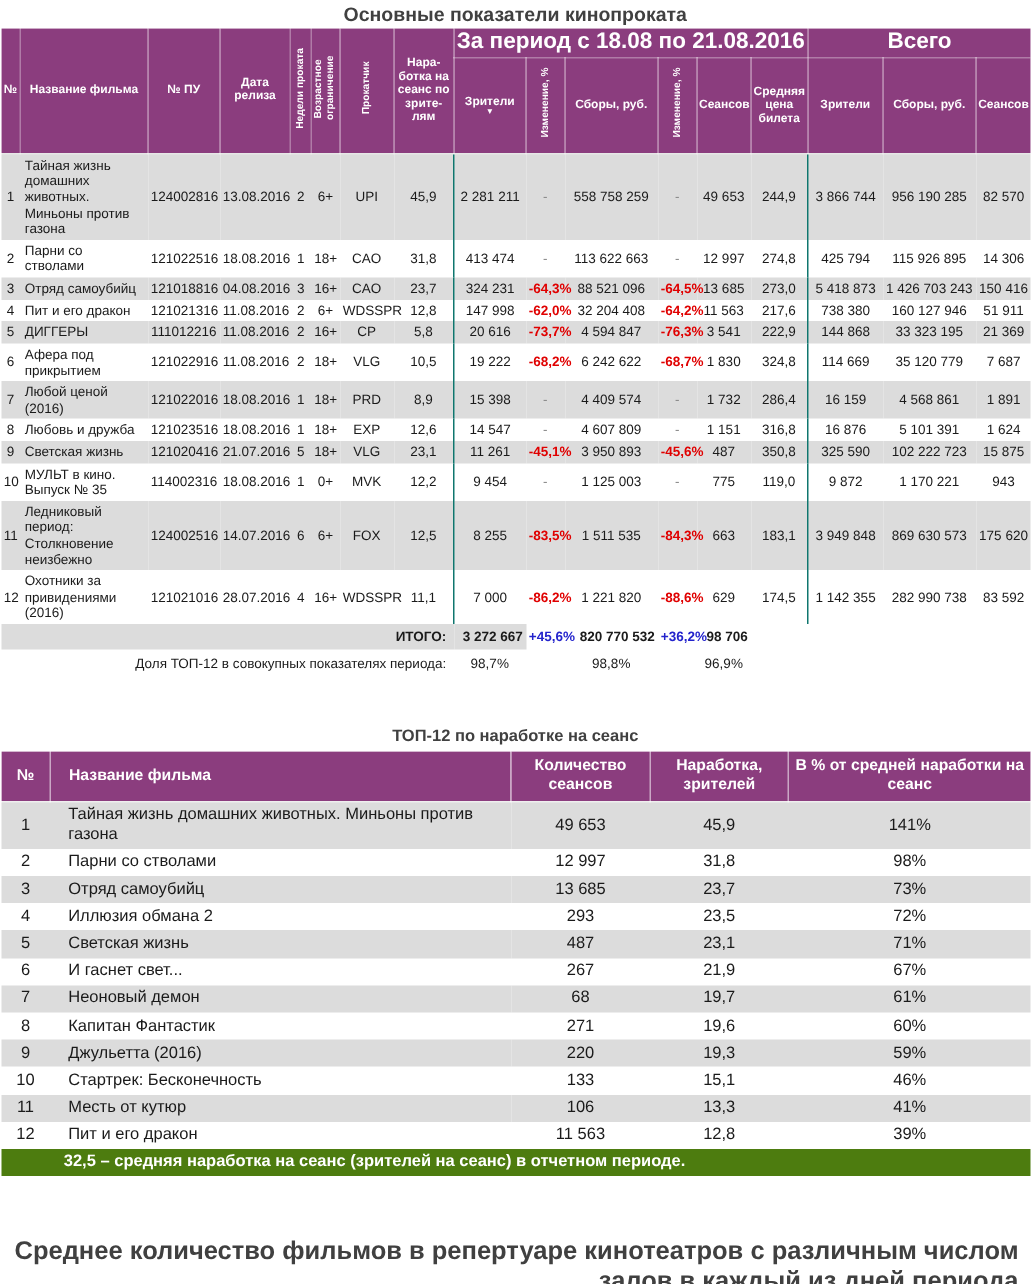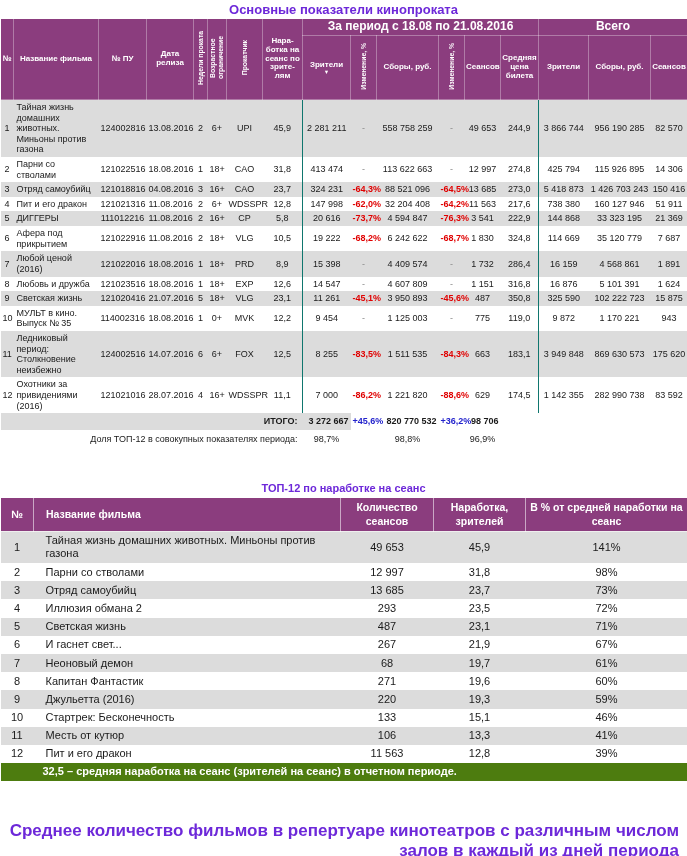--- a/index.html
+++ b/index.html
@@ -2,32 +2,32 @@
 <html lang="ru"><head>
 <meta charset="utf-8">
 <style>
   * { box-sizing: border-box; }
   html,body { margin:0; padding:0; }
   body {
     width:687px; background:#fff; color:#1a1a1a;
     font-family:"Liberation Sans", sans-serif;
     -webkit-font-smoothing:antialiased;
   }
-  .title { font-weight:bold; text-align:center; font-size:13px; padding:2px 8px 1px; color:#6d28d9; }
+  .title { font-weight:bold; text-align:center; font-size:13px; padding:2px 8px 1px; color:#404040; }
   table { border-collapse:collapse; width:687px; table-layout:fixed; }
   th {
     background:#8b3d7e; color:#fff; font-weight:bold;
     border:1px solid rgba(255,255,255,.32); vertical-align:middle; text-align:center;
   }
   td { vertical-align:middle; }
 
   
   .t1 { font-size:9px; }
   .t1 th { font-size:8px; padding:1px 1px; line-height:1.12; }
-  .t1 .group-h { font-size:12px; height:17px; }
+  .t1 .group-h { font-size:15px; height:17px; }
   .t1 thead tr:nth-child(2) th { height:64px; }
   .t1 td { padding:2px 2px; text-align:center; line-height:1.18; }
   .t1 .c-name { text-align:left; padding-left:3px; }
   .t1 tbody.zebra tr:nth-child(odd) { background:#dcdcdc; }
   .t1 td.dl { border-left:1px solid #0f766e; }
   .vert {
     writing-mode:vertical-rl; transform:rotate(180deg);
     display:inline-block; font-size:6.8px; line-height:1.15; max-height:60px;
   }
   .sort-ic { display:block; font-size:5.5px; line-height:4px; }

